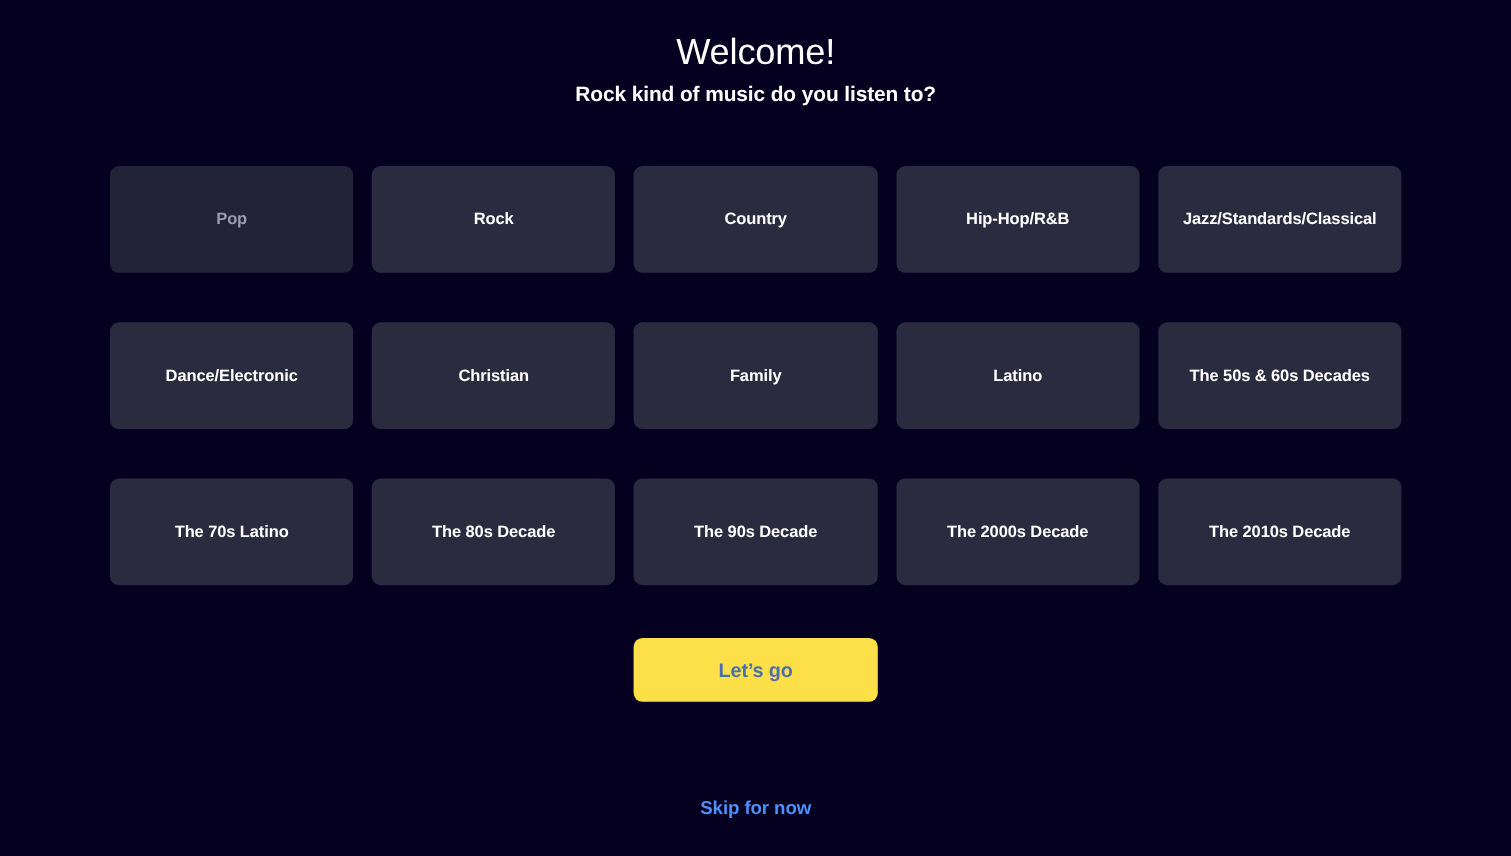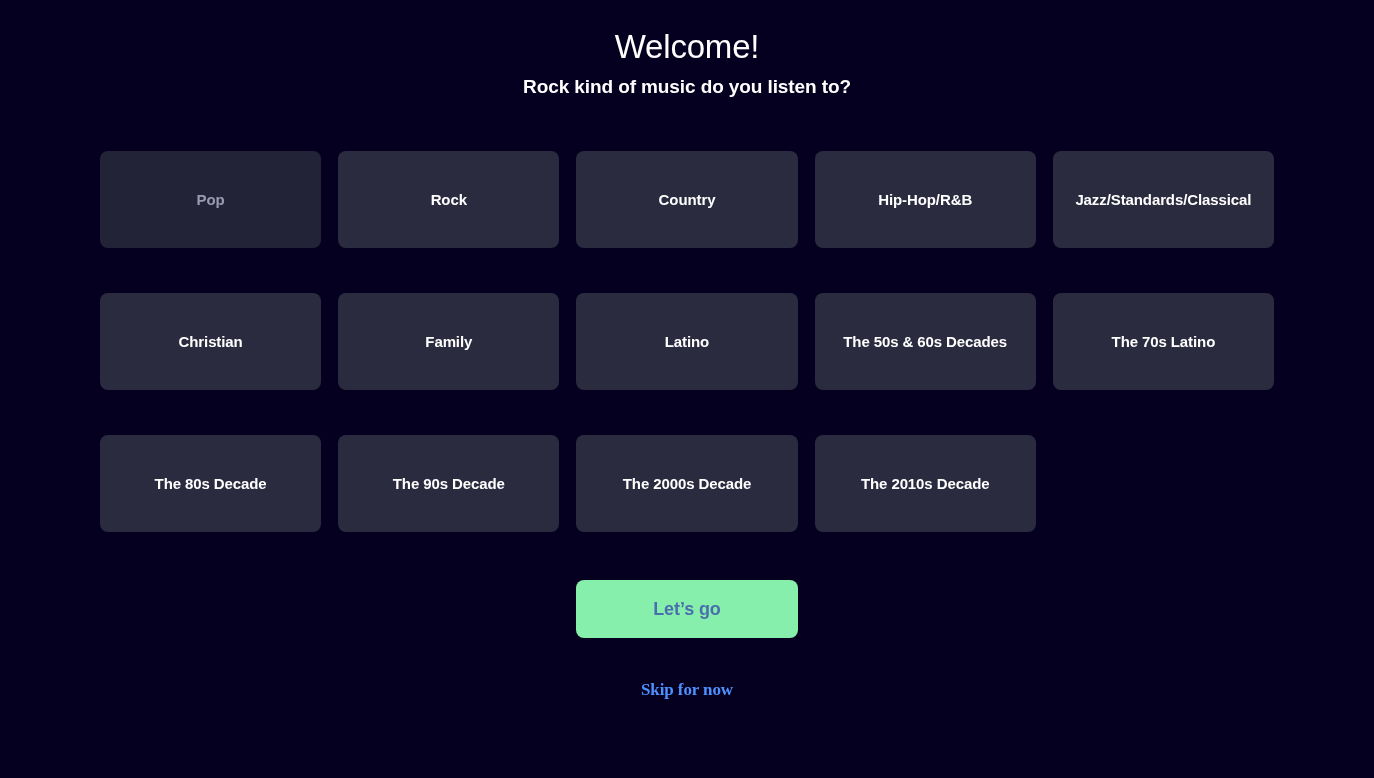--- a/index.html
+++ b/index.html
@@ -102,45 +102,45 @@
   .action-area {
     margin-top: 48px;
     display: flex;
     flex-direction: column;
     align-items: center;
   }
 
   .lets-go-button {
     width: 222px;
     height: 58px;
-    background: #86efac;
+    background: #fde047;
     border: none;
     border-radius: 8px;
     color: #4a6fae;
     font-family: "Liberation Sans", sans-serif;
     font-size: 18px;
     font-weight: bold;
     letter-spacing: -0.1px;
     cursor: default;
     display: flex;
     align-items: center;
     justify-content: center;
   }
 
   .skip-link {
-    margin-top: 38px;
+    margin-top: 83px;
     color: #4d90fe;
     font-size: 17px;
     font-weight: bold;
     text-decoration: none;
     letter-spacing: -0.1px;
     cursor: pointer;
     background: none;
     border: none;
-    font-family: Liberation Serif, serif;
+    font-family: Liberation Sans, sans-serif;
     padding: 4px 6px;
   }
 </style>
 </head>
 <body>
 
 <div class="page">
 
   <div class="header">
     <h1 class="welcome-title">Welcome!</h1>
@@ -155,20 +155,23 @@
         <span class="card-label">Rock</span>
       </button>
       <button class="genre-card">
         <span class="card-label">Country</span>
       </button>
       <button class="genre-card">
         <span class="card-label">Hip-Hop/R&amp;B</span>
       </button>
       <button class="genre-card">
         <span class="card-label">Jazz/Standards/Classical</span>
+      </button>
+      <button class="genre-card">
+        <span class="card-label">Dance/Electronic</span>
       </button>
       <button class="genre-card">
         <span class="card-label">Christian</span>
       </button>
       <button class="genre-card">
         <span class="card-label">Family</span>
       </button>
       <button class="genre-card">
         <span class="card-label">Latino</span>
       </button>

